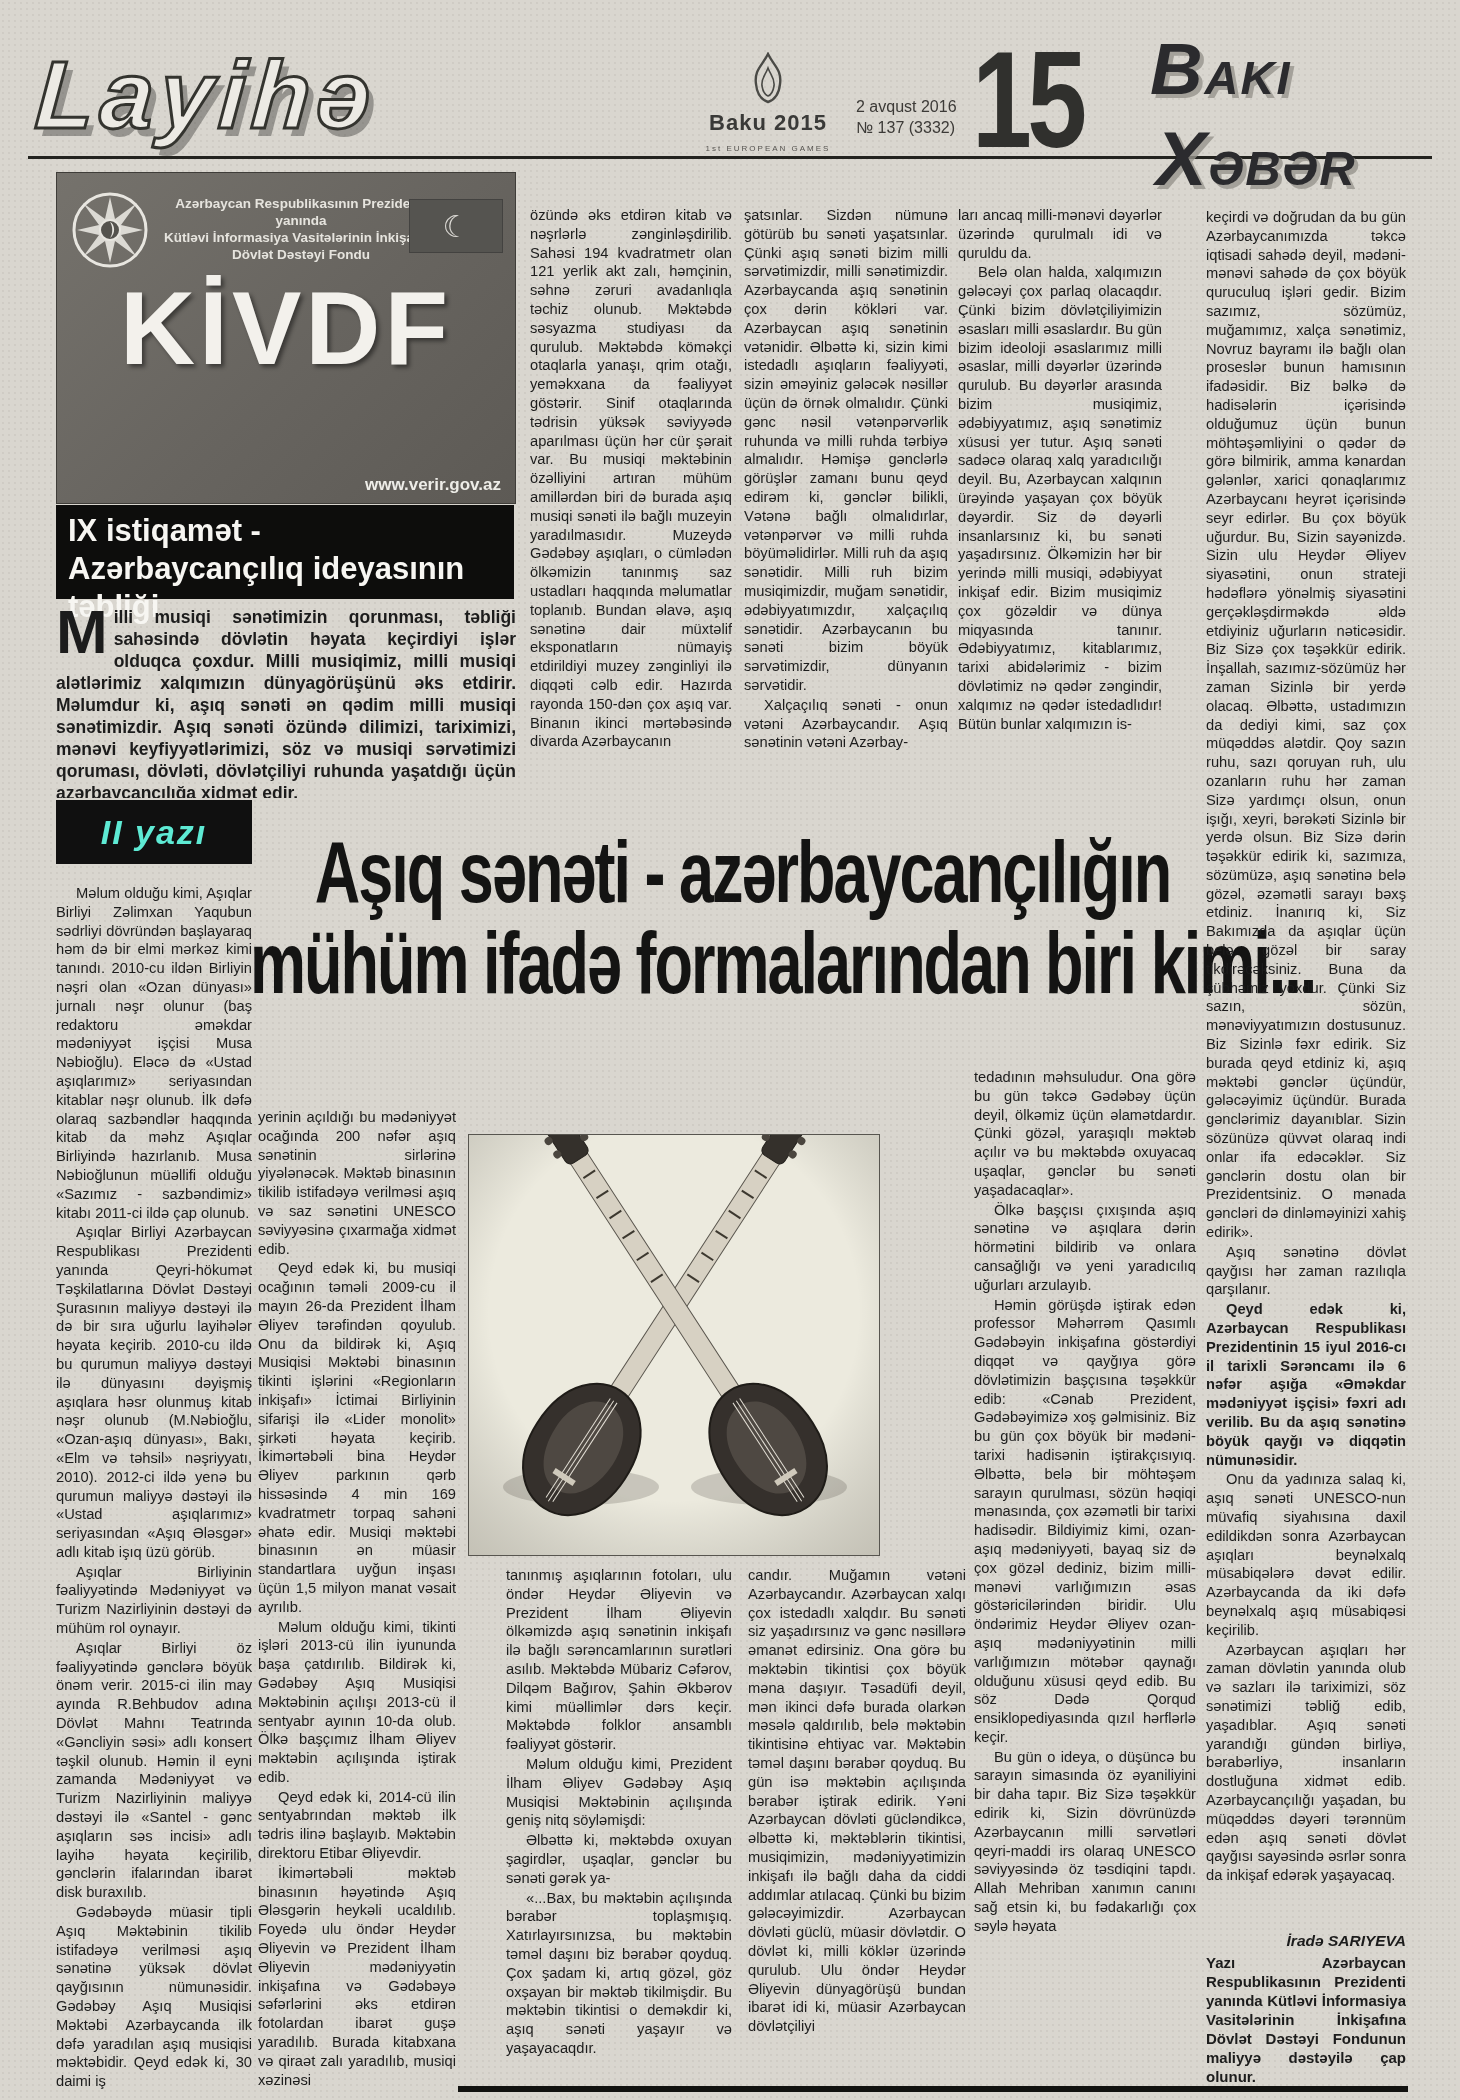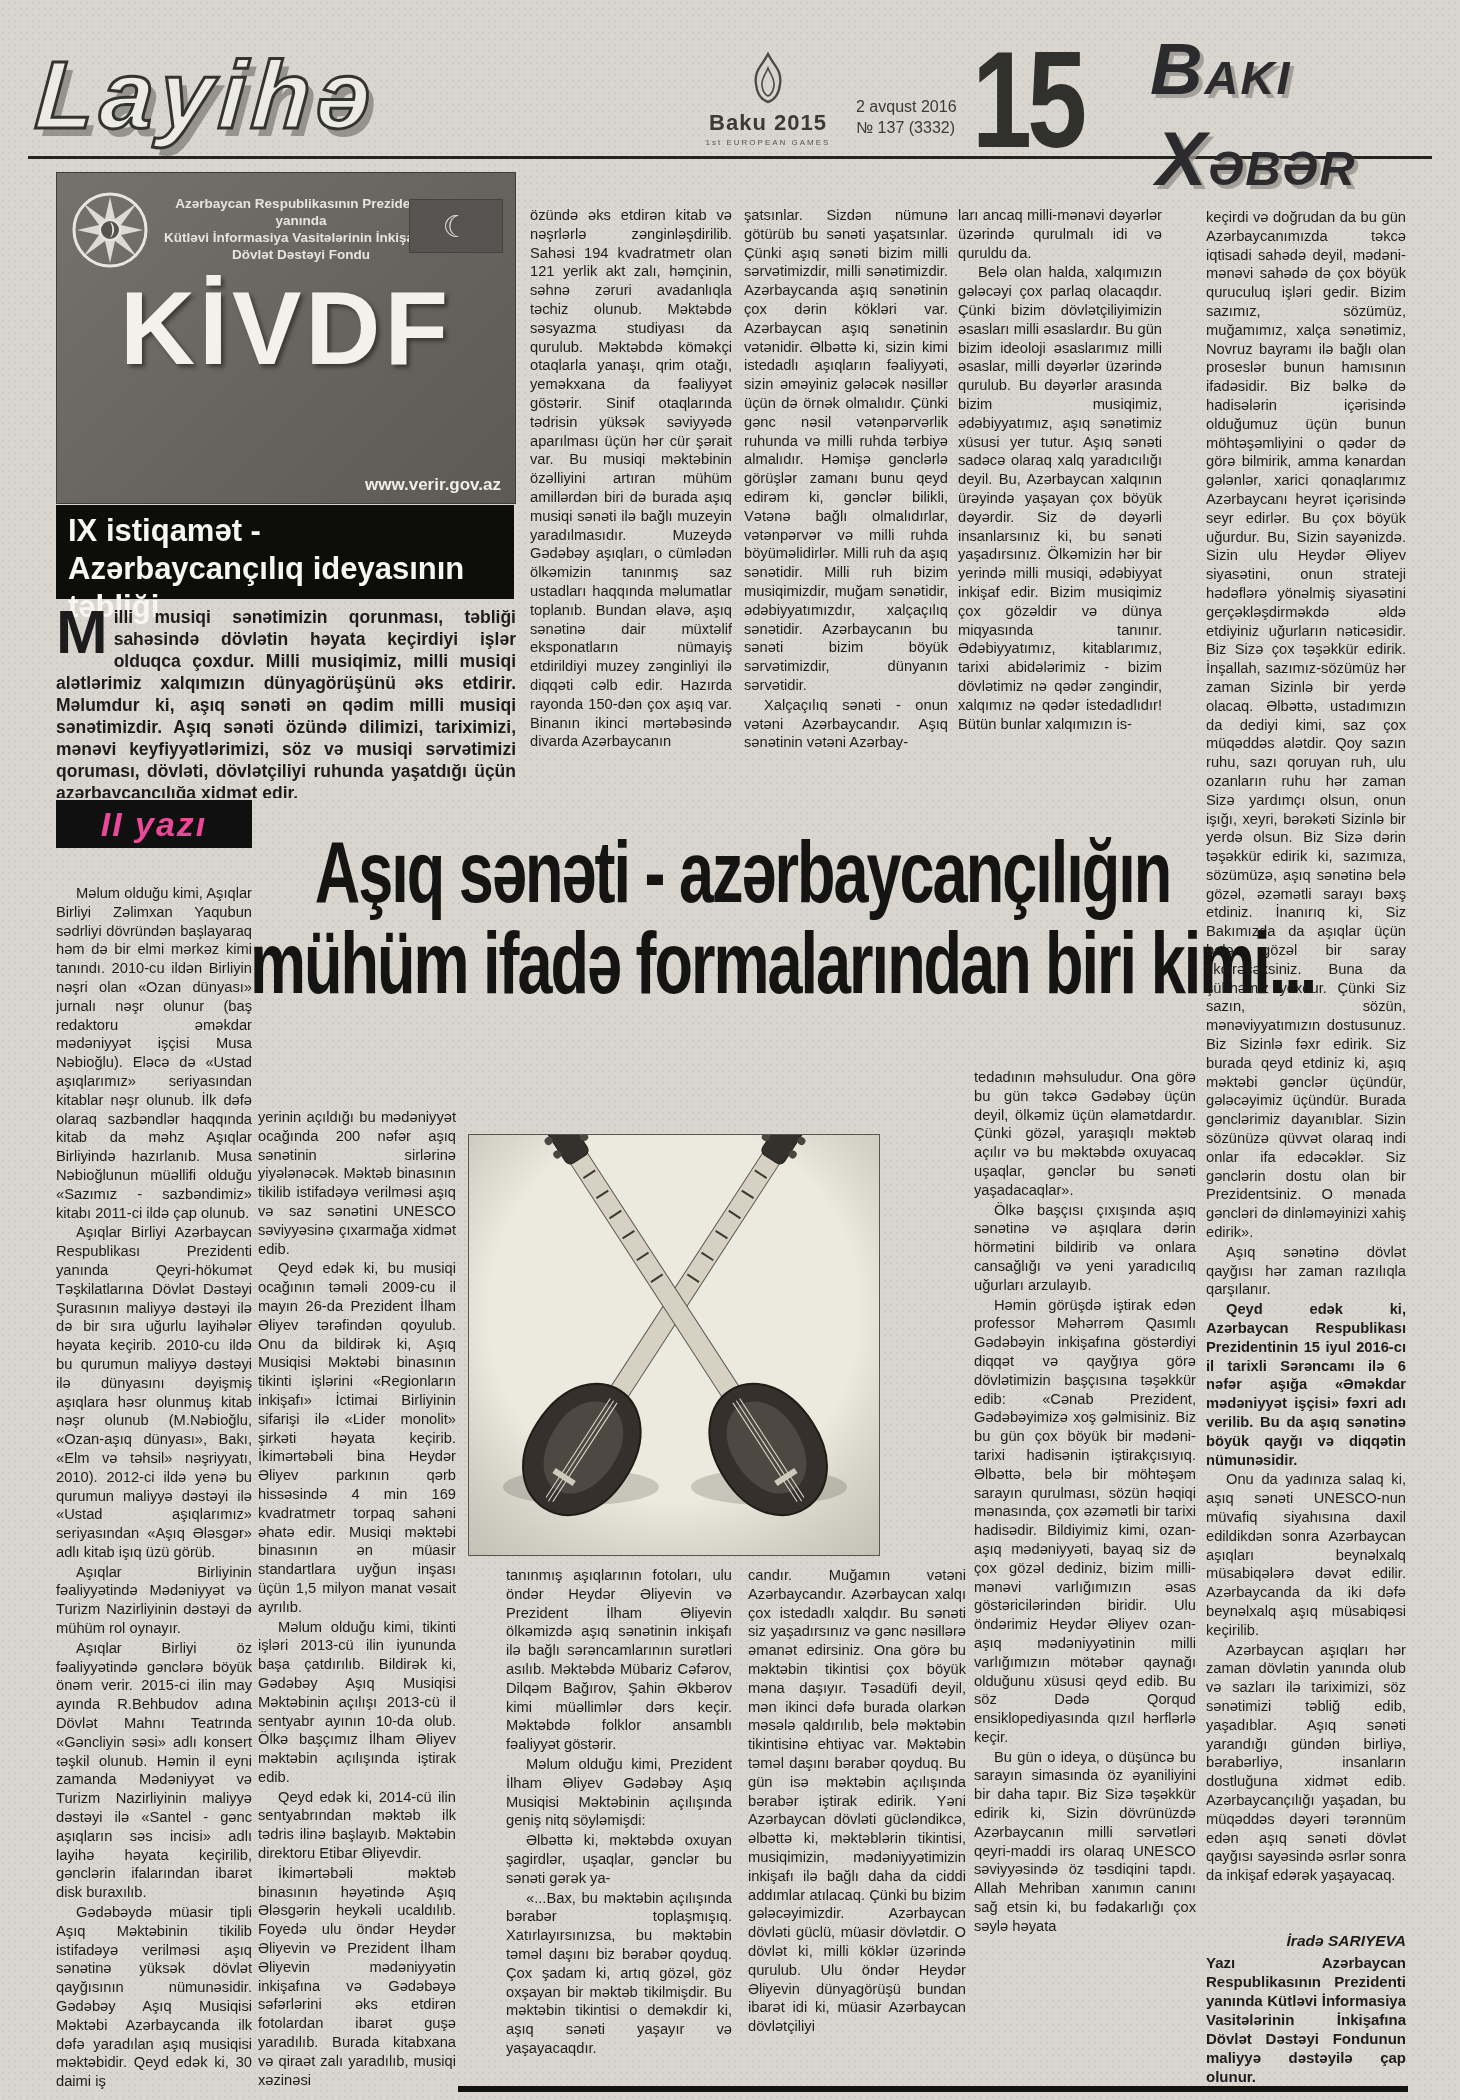--- a/index.html
+++ b/index.html
@@ -15,21 +15,21 @@
   .abs{position:absolute;}
   
   .layihe{
     left:36px; top:40px; font-size:96px; font-weight:800; font-style:italic;
     letter-spacing:6px; color:#eceae4; -webkit-text-stroke:3px #34342f;
     text-shadow:7px 8px 0 rgba(50,50,48,.40); transform:skewX(-4deg); white-space:nowrap;
   }
   .baku{left:688px; top:52px; width:160px; text-align:center; color:#3a3a38;}
   .baku .flame{display:block; margin:0 auto 2px auto;}
   .baku .b1{font-size:22px; font-weight:bold; letter-spacing:1px;}
-  .baku .b2{font-size:8px; letter-spacing:2px; margin-top:2px; color:#55534f;}
+  .baku .b2{font-size:8px; letter-spacing:2px; margin-top:8px; color:#55534f;}
   .dateblk{left:856px; top:96px; font-size:16px; color:#3c3a37; line-height:21px; white-space:nowrap;}
   .pageno{
     left:972px; top:20px; font-size:138px; font-weight:600; color:#30302d;
     transform:scaleX(.78); transform-origin:left top; letter-spacing:-6px; z-index:3;
   }
   .masthead{left:1150px; top:34px; width:300px; z-index:3; color:#2b2b2e;
     font-style:italic; font-weight:800; text-shadow:4px 4px 0 rgba(150,147,140,.8);}
   .mast-line{display:block; line-height:.95;}
   .mast-line.l1{font-size:47px; letter-spacing:2px;}
   .mast-line.l2{font-size:49px; letter-spacing:1px; margin-top:20px; margin-left:6px;}
@@ -53,21 +53,21 @@
   .ad .url{position:absolute; right:14px; bottom:8px; font-size:17px; font-weight:bold; color:#eeede8;}
   .ad-banner{
     left:56px; top:505px; width:458px; height:94px; background:#0d0d0c; color:#f7f6f2;
     font-size:31px; font-weight:bold; line-height:38px; padding:7px 12px; box-sizing:border-box;
   }
   
   .lead{left:56px; top:606px; width:460px; height:192px; font-size:17.5px; font-weight:bold;
     line-height:22px; text-align:justify; overflow:hidden;}
   .dropcap{float:left; font-size:62px; line-height:48px; padding:2px 6px 0 0; font-weight:bold;}
   
-  .yazi{left:56px; top:800px; width:196px; height:48px; background:#101010; color:#ec4899;
+  .yazi{left:56px; top:800px; width:196px; height:64px; background:#101010; color:#5eead4;
     font-size:34px; font-weight:bold; font-style:italic; display:flex; align-items:center;
     justify-content:center; letter-spacing:2px;}
   
   .headline{left:250px; top:826px; width:985px; text-align:center; font-weight:bold;
     color:#141413; transform:scaleY(1.38); transform-origin:top center;}
   .headline .hl{display:block; font-size:63px; line-height:66px; letter-spacing:-2px; white-space:nowrap;}
   
   .col{position:absolute; text-align:justify; font-size:14.7px; line-height:18.8px; overflow:hidden;}
   .col p{margin:0 0 1px 0; text-indent:20px;}
   .col p.cont{text-indent:0;}

